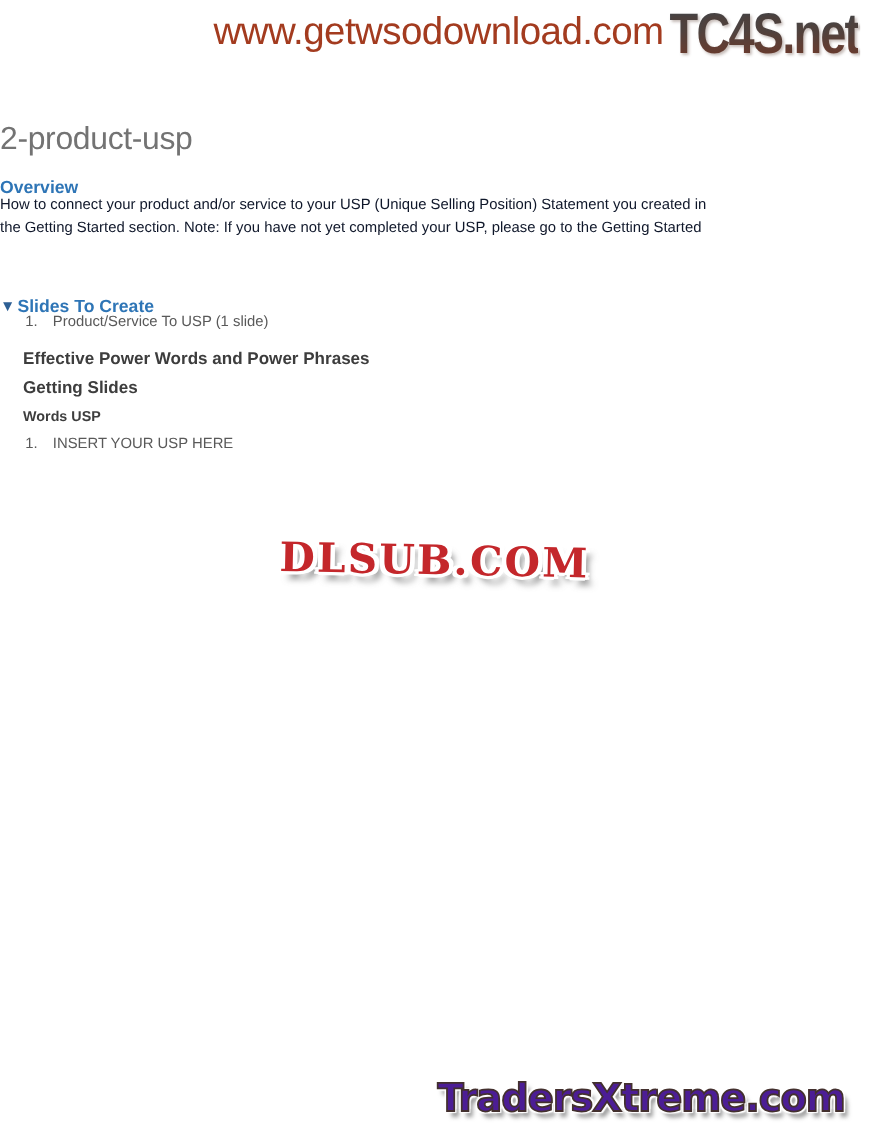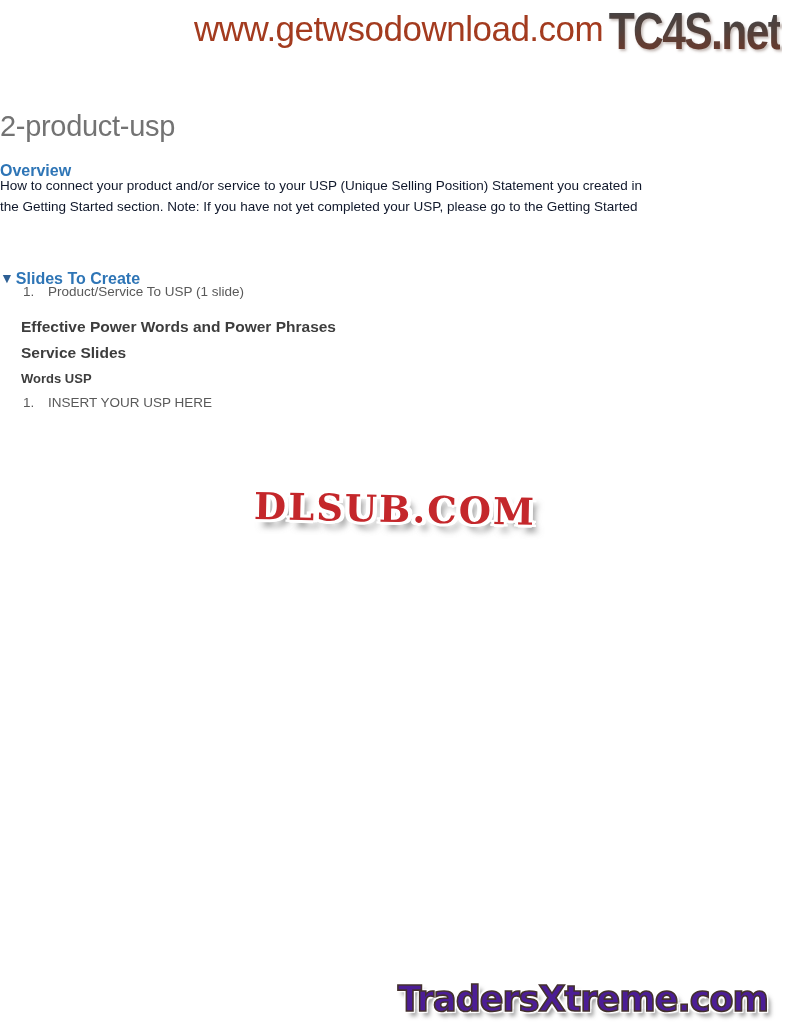--- a/index.html
+++ b/index.html
@@ -159,21 +159,21 @@
     <div class="line">How to connect your product and/or service to your USP (Unique Selling Position) Statement you created in</div>
     <div class="line">the Getting Started section. Note: If you have not yet completed your USP, please go to the Getting Started</div>
   </div>
 
   <h2 class="h-blue h-slides"><span class="tri">▼</span><span>Slides To Create</span></h2>
 
   <div class="num-list list-slides"><span class="num">1.</span><span>Product/Service To USP (1 slide)</span></div>
 
   <h3 class="h-dark h-power">Effective Power Words and Power Phrases</h3>
 
-  <h3 class="h-dark h-examples">Service Slides</h3>
+  <h3 class="h-dark h-examples">Getting Slides</h3>
 
   <h4 class="h-dark h-yourusp">Words USP</h4>
 
   <div class="num-list list-usp"><span class="num">1.</span><span>INSERT YOUR USP HERE</span></div>
 
   <div class="dlsub">DLSUB.COM</div>
 
   <div class="footer-logo">TradersXtreme.com</div>
 
 </div>

